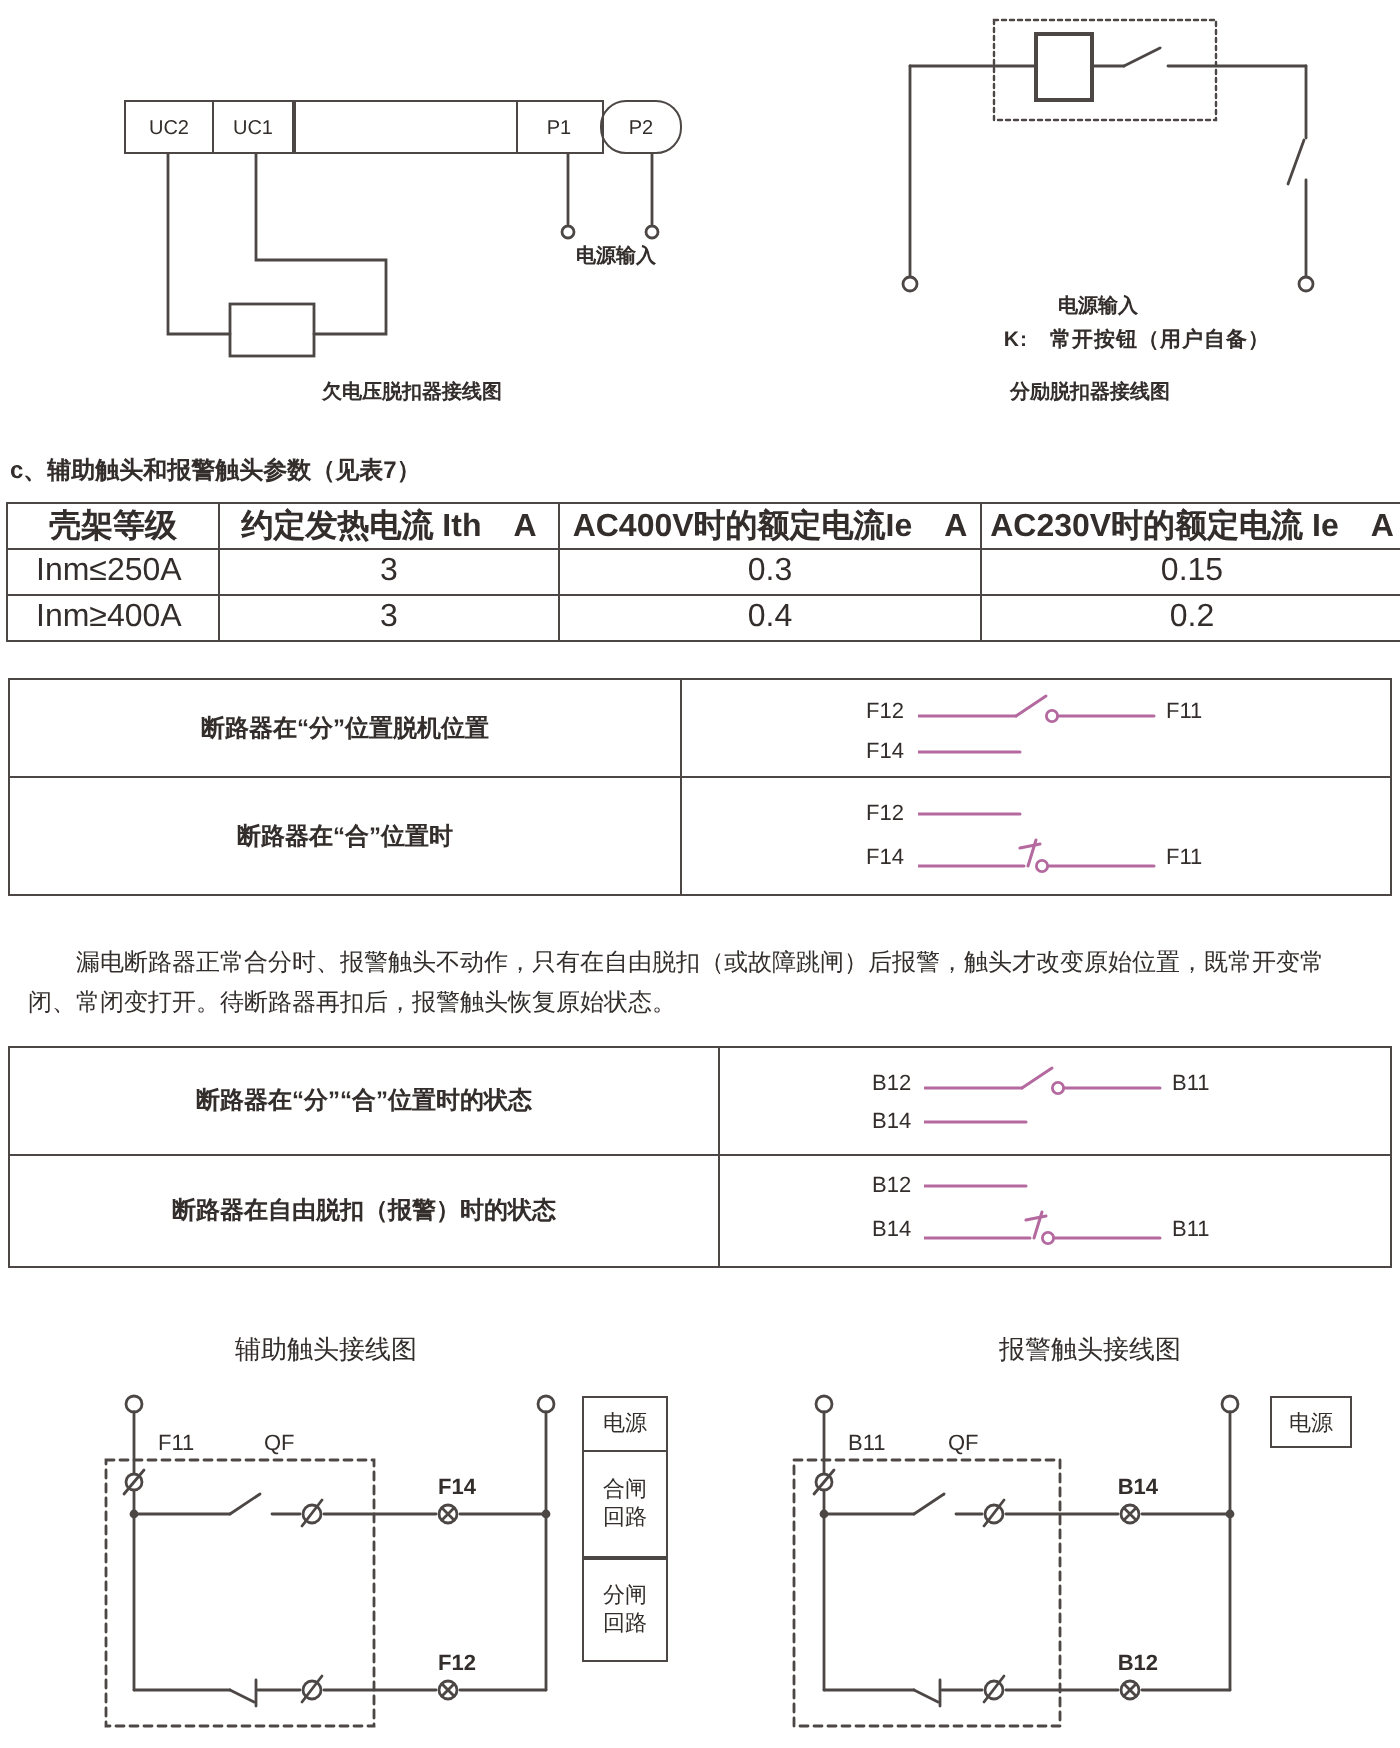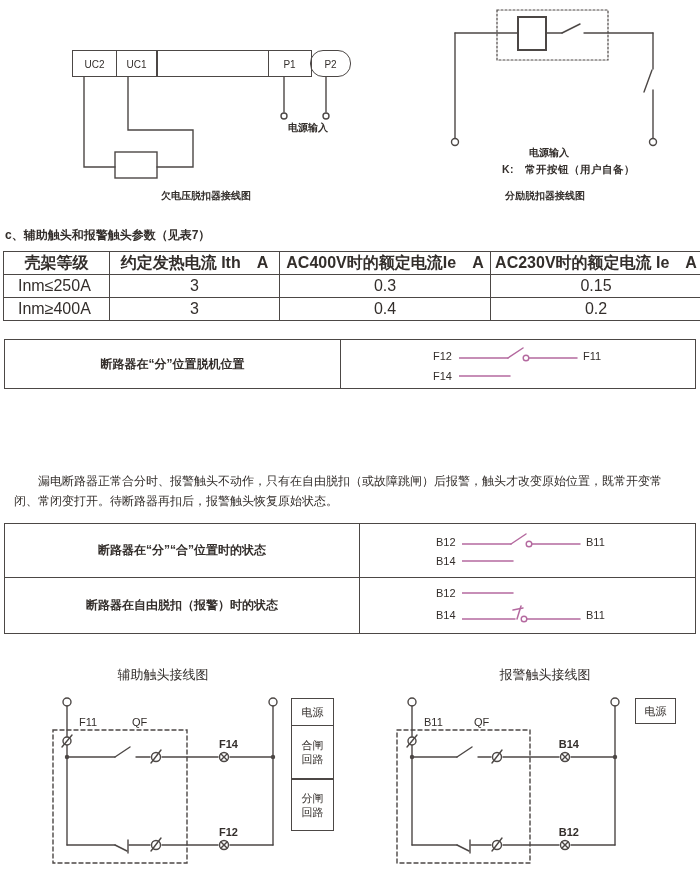--- a/index.html
+++ b/index.html
@@ -55,21 +55,21 @@
                 font-size:11px;line-height:14px;padding:0 6px;}
   .legend > div:first-child{margin-top:0;}
   .pwrbox{border:1.5px solid #4c4745;box-sizing:border-box;width:41px;height:26px;
           display:flex;align-items:center;justify-content:center;font-size:11px;}
 </style>
 </head>
 <body>
 
 <div class="page">
 
-  <div class="abs bar" style="left:62px;top:50px;margin-left:10px;">
+  <div class="abs bar" style="left:62px;top:50px;">
     <span style="width:45px;">UC2</span>
     <span style="width:42px;">UC1</span>
     <span style="width:113px;"></span>
     <span style="width:44px;">P1</span>
     <span style="width:41px;border-radius:13px;">P2</span>
   </div>
 
   <svg class="abs" style="left:60px;top:77px;" width="290" height="112">
 
     <polyline class="w" points="24,0 24,90 55,90"></polyline>
@@ -145,20 +145,42 @@
           <span class="rlbl">F11</span>
         </div>
         <div class="crow" style="left:92px;top:25px;">
           <span class="clbl">F14</span>
           <svg width="54" height="22">
             <line class="pk" x1="0" y1="11" x2="51" y2="11"></line>
           </svg>
         </div>
       </td>
     </tr>
+    <tr style="height:59px;">
+      <td class="lab">断路器在“合”位置时</td>
+      <td class="art">
+        <div class="crow" style="left:92px;top:7px;">
+          <span class="clbl">F12</span>
+          <svg width="54" height="22">
+            <line class="pk" x1="0" y1="11" x2="51" y2="11"></line>
+          </svg>
+        </div>
+        <div class="crow" style="left:92px;top:29px;">
+          <span class="clbl">F14</span>
+          <svg width="122" height="24">
+            <line class="pk" x1="0" y1="16" x2="53" y2="16"></line>
+            <line class="pk" x1="55" y1="16" x2="59" y2="3"></line>
+            <line class="pk" x1="51" y1="7" x2="61" y2="5"></line>
+            <circle class="pkc" cx="62" cy="16" r="2.8"></circle>
+            <line class="pk" x1="65" y1="16" x2="118" y2="16"></line>
+          </svg>
+          <span class="rlbl">F11</span>
+        </div>
+      </td>
+    </tr>
   </tbody>
     </table>
 
   <p class="abs" style="left:2px;top:459px;width:654px;margin:12px;font-size:12px;line-height:20px;text-indent:2em;">漏电断路器正常合分时、报警触头不动作，只有在自由脱扣（或故障跳闸）后报警，触头才改变原始位置，既常开变常闭、常闭变打开。待断路器再扣后，报警触头恢复原始状态。</p>
 
   <table class="stbl abs" style="left:4px;top:523px;width:692px;">
     <tbody>
         <tr style="height:54px;">
       <td class="lab" style="width:354px;">断路器在“分”“合”位置时的状态</td>
       <td class="art">

